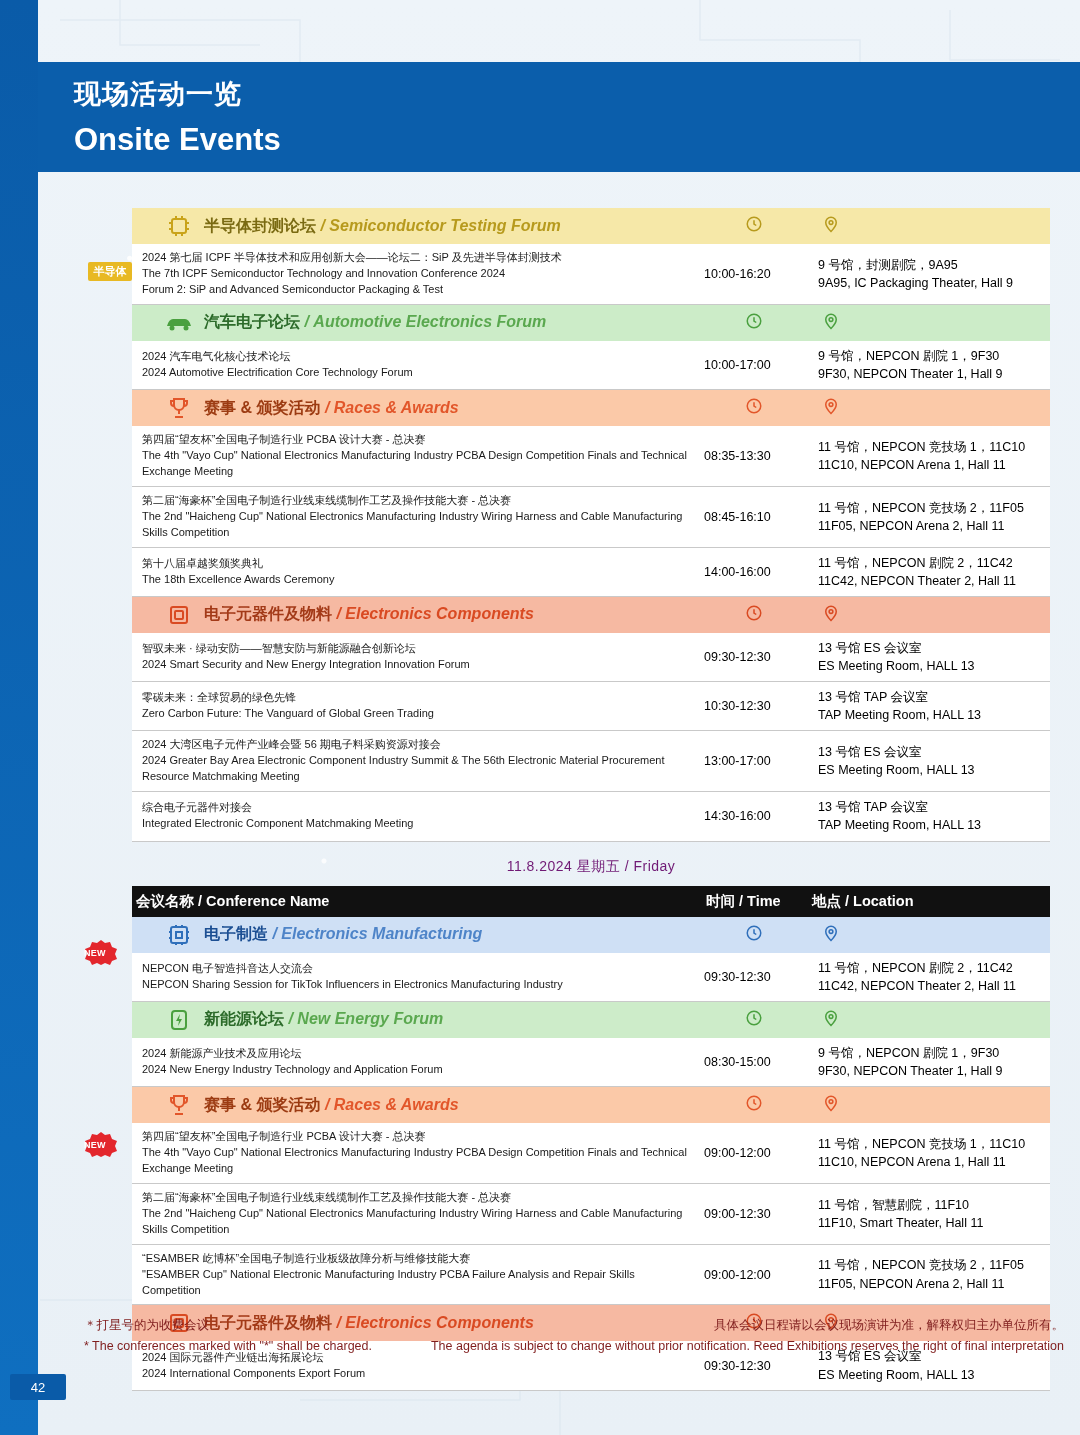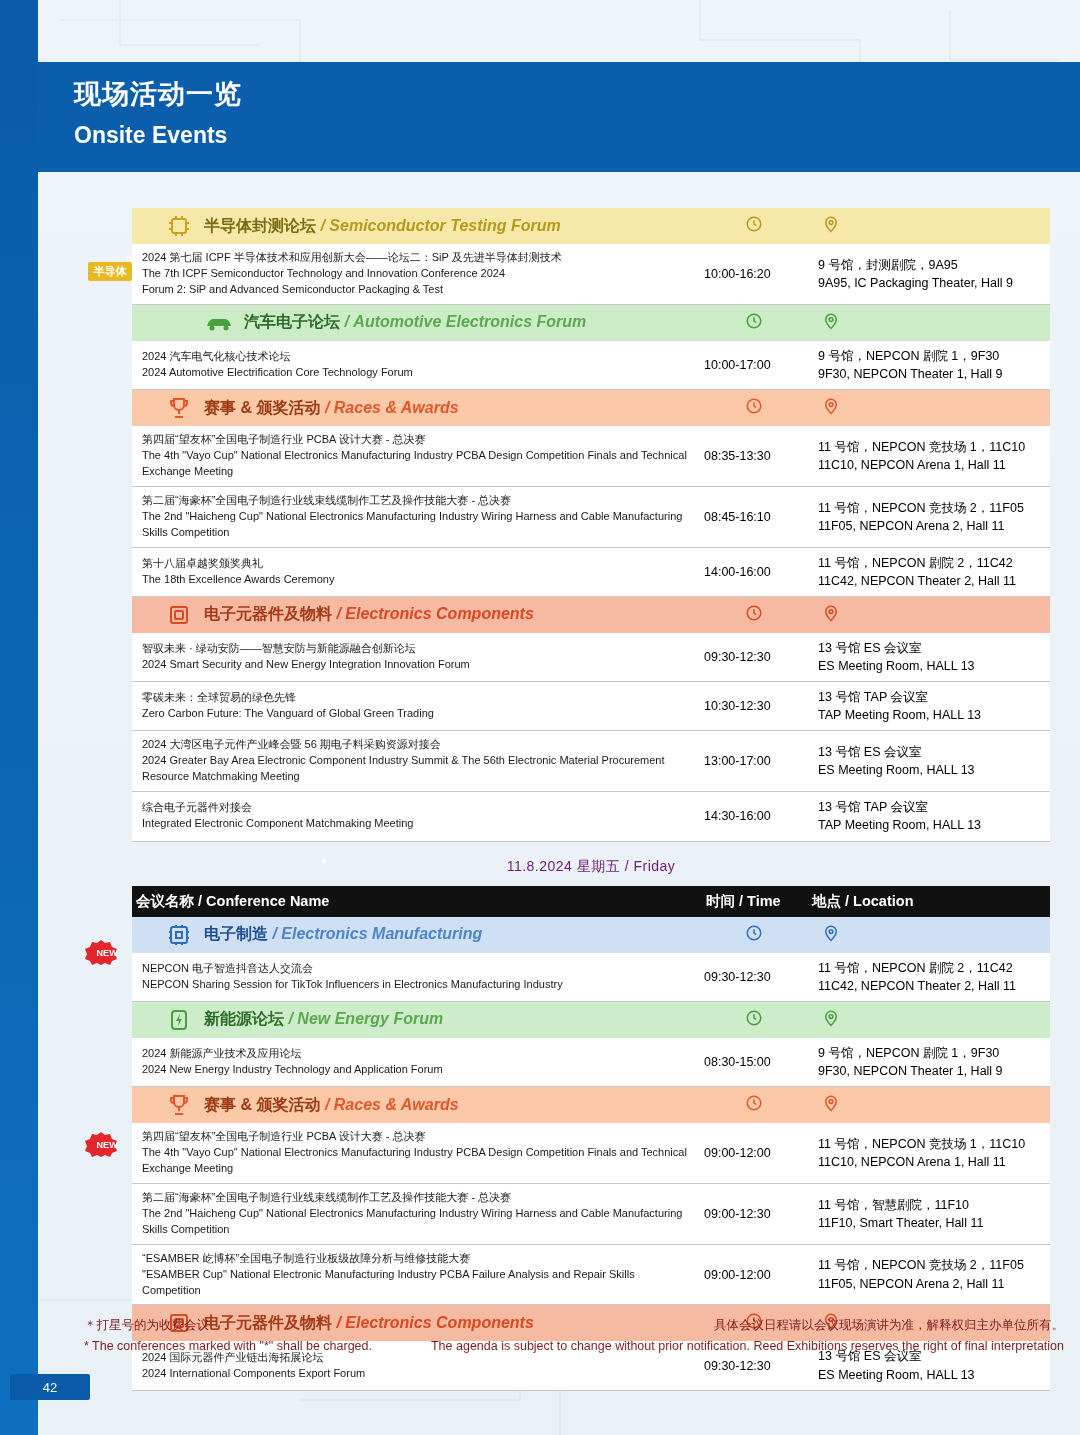--- a/index.html
+++ b/index.html
@@ -23,51 +23,51 @@
   }
   .bg-lines{
     position:absolute; inset:0; z-index:0; opacity:.5;
   }
   .left-rail{
     position:absolute; left:0; top:0; width:38px; height:1435px;
     background:linear-gradient(180deg,#0a5ba8,#0f6fc0);
     z-index:2;
   }
   .page-num{
-    position:absolute; left:10px; top:1374px; width:80px; height:26px;
+    position:absolute; left:10px; top:1374px; width:56px; height:26px;
     background:#0a5ba8; color:#fff; font-size:13px;
     display:flex; align-items:center; justify-content:center;
     border-radius:2px; z-index:3;
   }
   .header-band{
     position:absolute; left:38px; top:62px; width:1042px; height:110px;
     background:#0b5eab; z-index:2;
     padding:14px 0 0 36px;
     color:#fff;
   }
   .header-band .cn{ font-size:27px; font-weight:bold; letter-spacing:1px; }
-  .header-band .en{ font-size:23px; font-weight:bold; margin-top:10px; font-style:normal;}
+  .header-band .en{ font-size:31px; font-weight:bold; margin-top:10px; font-style:normal;}
   .content{
     position:absolute; left:132px; top:208px; width:918px; z-index:3;
   }
   
   table{ border-collapse:collapse; width:918px; table-layout:fixed; background:#fff; }
   col.c1{ width:568px; } col.c2{ width:108px; } col.c3{ width:242px; }
   td{ vertical-align:middle; }
   .cat-row td{ padding:0; }
   .cat{
     display:flex; align-items:center; height:36px; padding-left:30px;
   }
   .cat .ico{ width:34px; height:26px; display:flex; align-items:center; justify-content:center; margin-right:8px;}
   .cat .t{ font-size:16px; font-weight:bold; }
   .cat .t .en{ font-style:italic; font-weight:bold; }
   
   .semi   { background:#f6e8a8; color:#7a6a12;}
   .semi .t .en{ color:#b79a1d;}
-  .auto   { background:#ccecc8; color:#2c6b2a;margin-left:40px;}
+  .auto   { background:#ccecc8; color:#2c6b2a;}
   .auto .t .en{ color:#5aa84f;}
   .race   { background:#fbc9a8; color:#9c3b12;}
   .race .t .en{ color:#e2562a;}
   .elec   { background:#f6b9a2; color:#a33a18;}
   .elec .t .en{ color:#d94a22;}
   .emfg   { background:#cfe0f5; color:#1c4f93;}
   .emfg .t .en{ color:#4e84c8;}
   .nener  { background:#cdecc9; color:#2c6b2a;}
   .nener .t .en{ color:#5aa84f;margin-top:33px;}
 
@@ -96,21 +96,21 @@
   .fn-row{ display:flex; justify-content:space-between; }
   .fn-l{ width:330px; line-height:1.7;}
   .fn-r{ width:640px; text-align:right; line-height:1.7;}
   .badge-semi{
     position:absolute; left:88px; top:262px; width:44px; height:19px;
     background:#e8b923; color:#fff; font-size:11px; font-weight:bold;
     display:flex; align-items:center; justify-content:center; z-index:4; border-radius:2px;
   }
   .badge-new{
     position:absolute; width:34px; height:25px; z-index:4;
-    display:flex; align-items:center; justify-content:flex-end;
+    display:flex; align-items:center; justify-content:flex-start;
     color:#fff; font-size:9px; font-weight:bold;
   }
   .badge-new svg{ position:absolute; inset:0; }
   .badge-new span{ position:relative; z-index:2; letter-spacing:.2px;}
   #new1{ left:84px; top:940px; }
   #new2{ left:84px; top:1132px; }
 </style>
 </head>
 <body>
 

